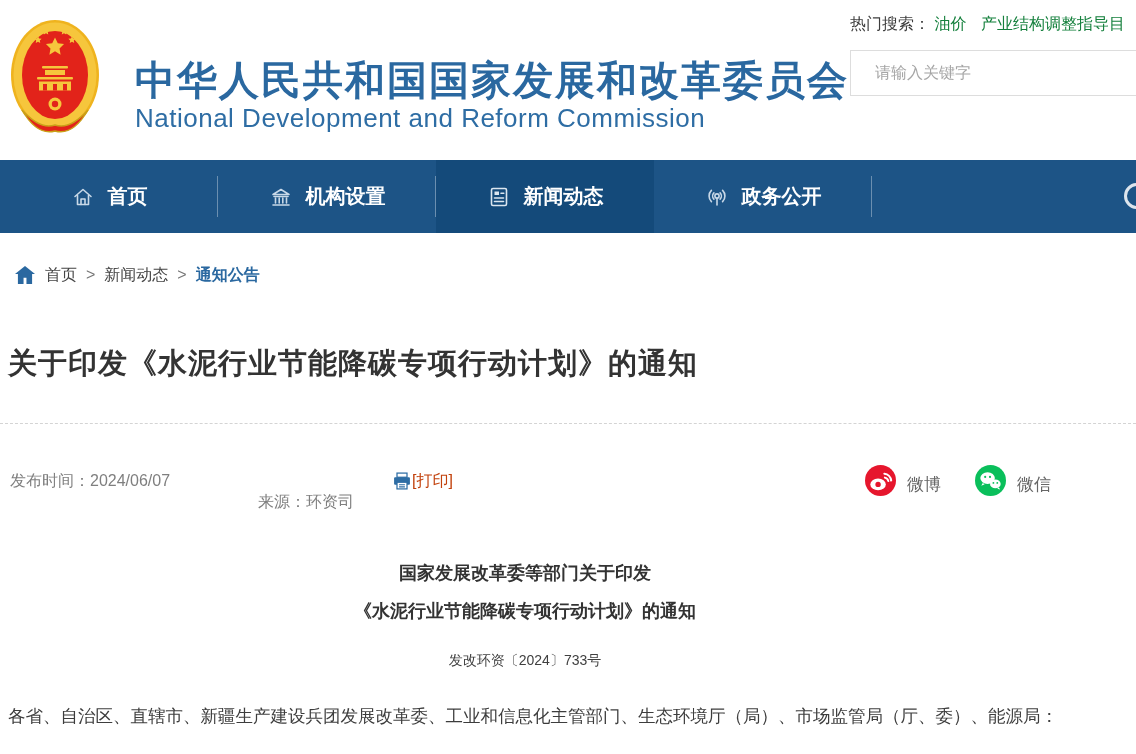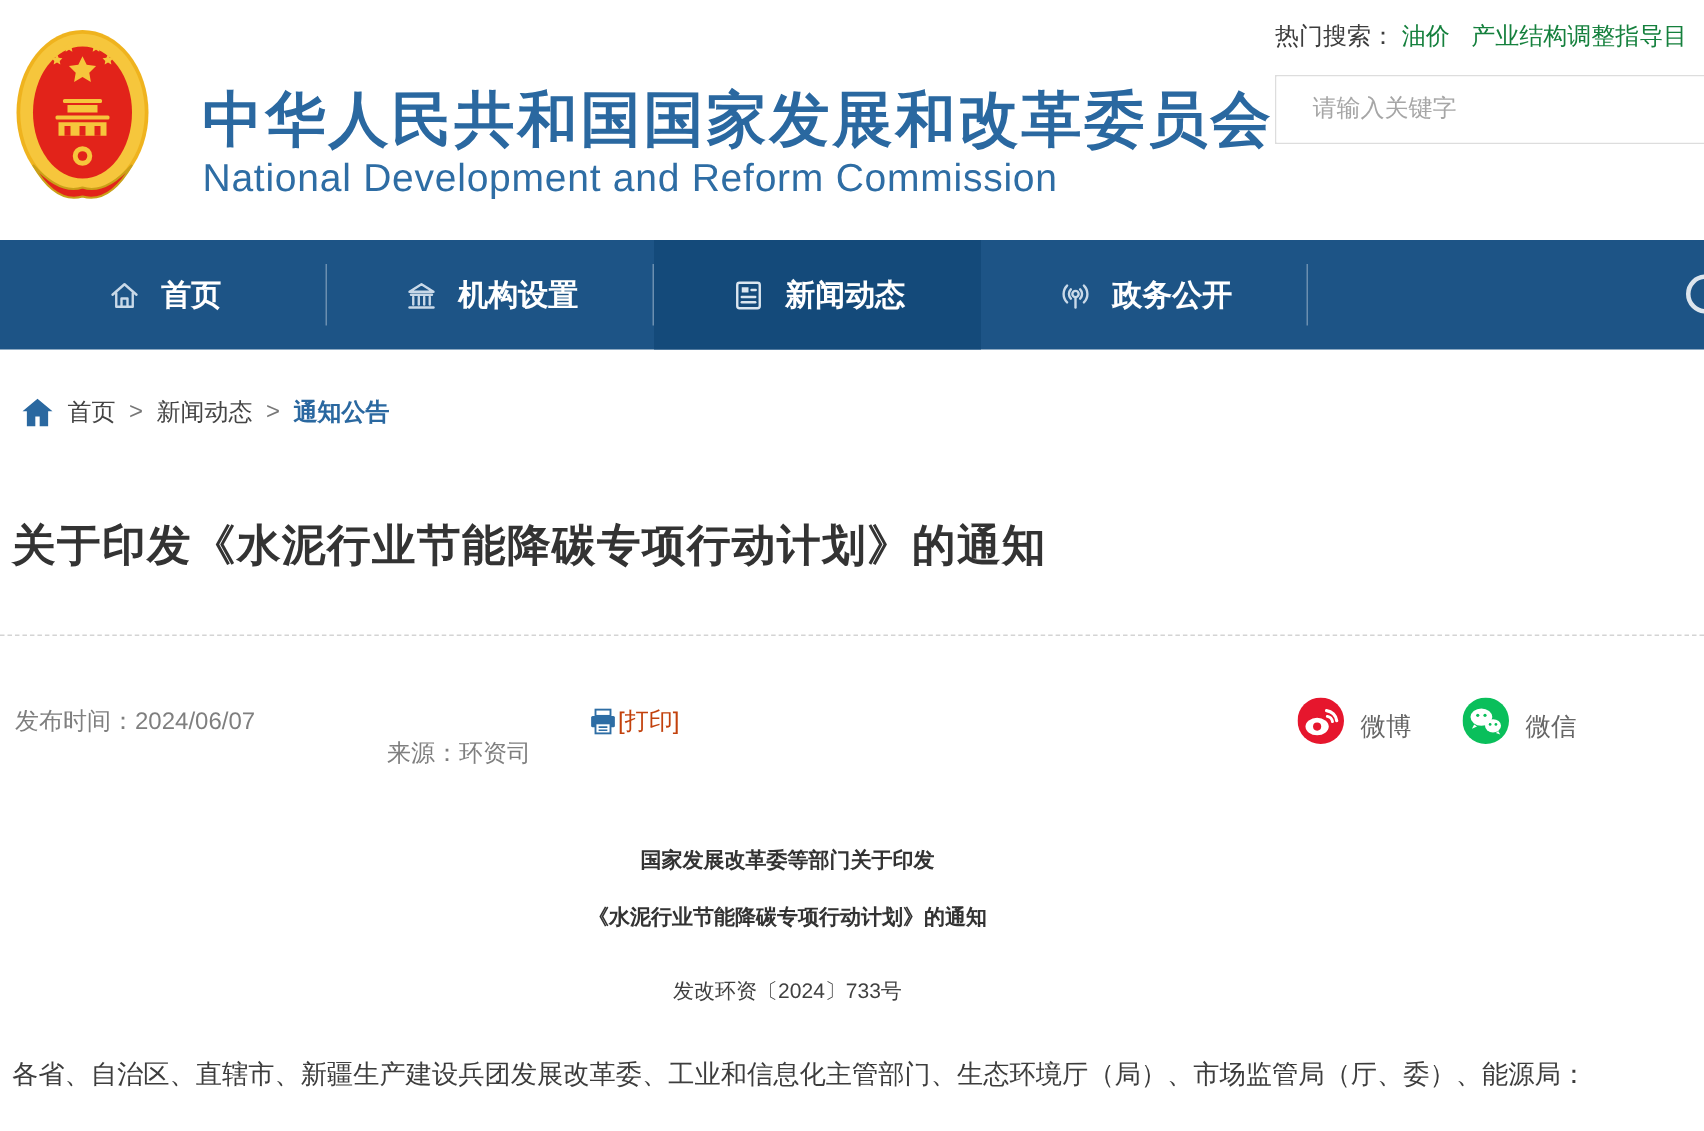--- a/index.html
+++ b/index.html
@@ -50,21 +50,21 @@
   .print-group { display:flex; align-items:flex-start; gap:0; color:#c2410c; cursor:pointer; }
   .print-group svg { width:20px; height:20px; }
   .share { position:absolute; right:85px; top:1px; display:flex; align-items:center; gap:12px; }
   .share .pair { display:flex; align-items:flex-end; gap:11px; cursor:pointer; }
   .share .pair + .pair { margin-left:22px; }
   .share svg { width:31px; height:31px; display:block; }
   .share .share-label { font-size:17px; color:#666; }
 
   
   .article { width:1050px; margin-top:56px; text-align:center; color:#333; }
-  .doc-title { font-size:14px; font-weight:bold; line-height:38px; }
+  .doc-title { font-size:18px; font-weight:bold; line-height:38px; }
   .doc-number { margin-top:22px; font-size:14px; color:#404040; }
   .body-par { margin-top:28px; text-align:left; font-size:17.5px; line-height:37px; color:#3d3d3d; padding-left:8px; width:1060px; }
 </style>
 </head>
 <body>
 
 <div class="page">
 
   <header class="site-header">
     <div class="brand">

